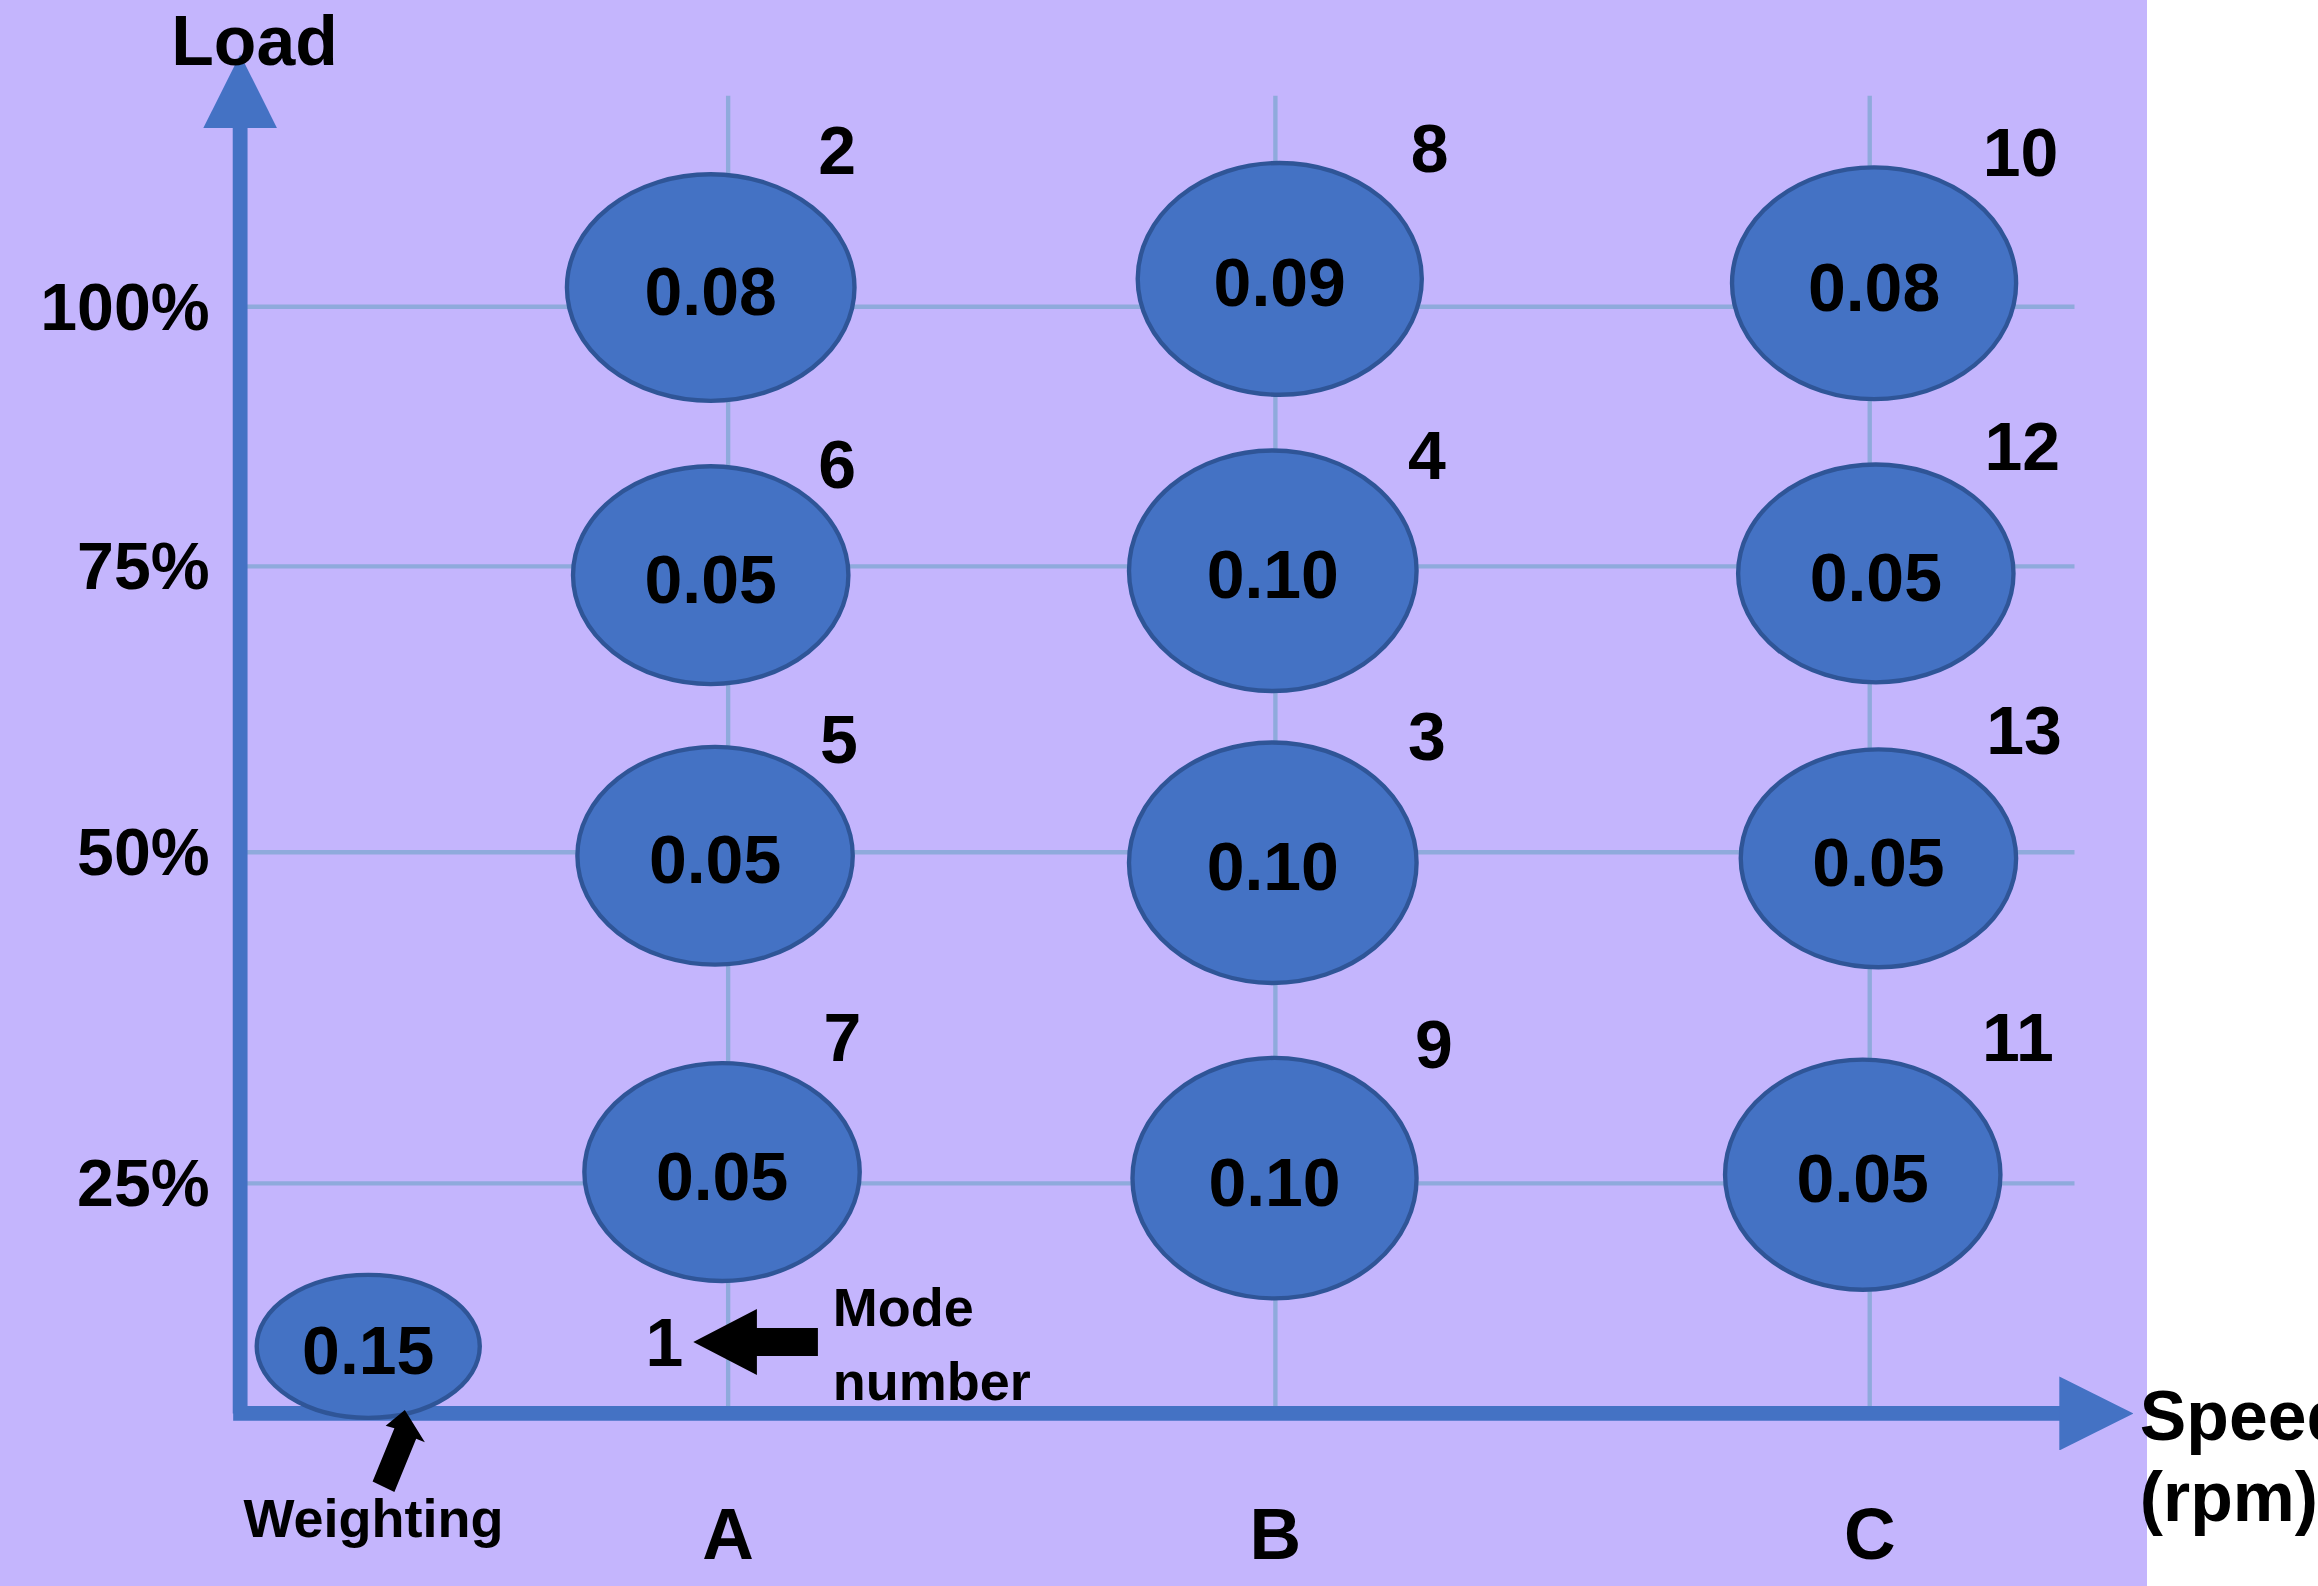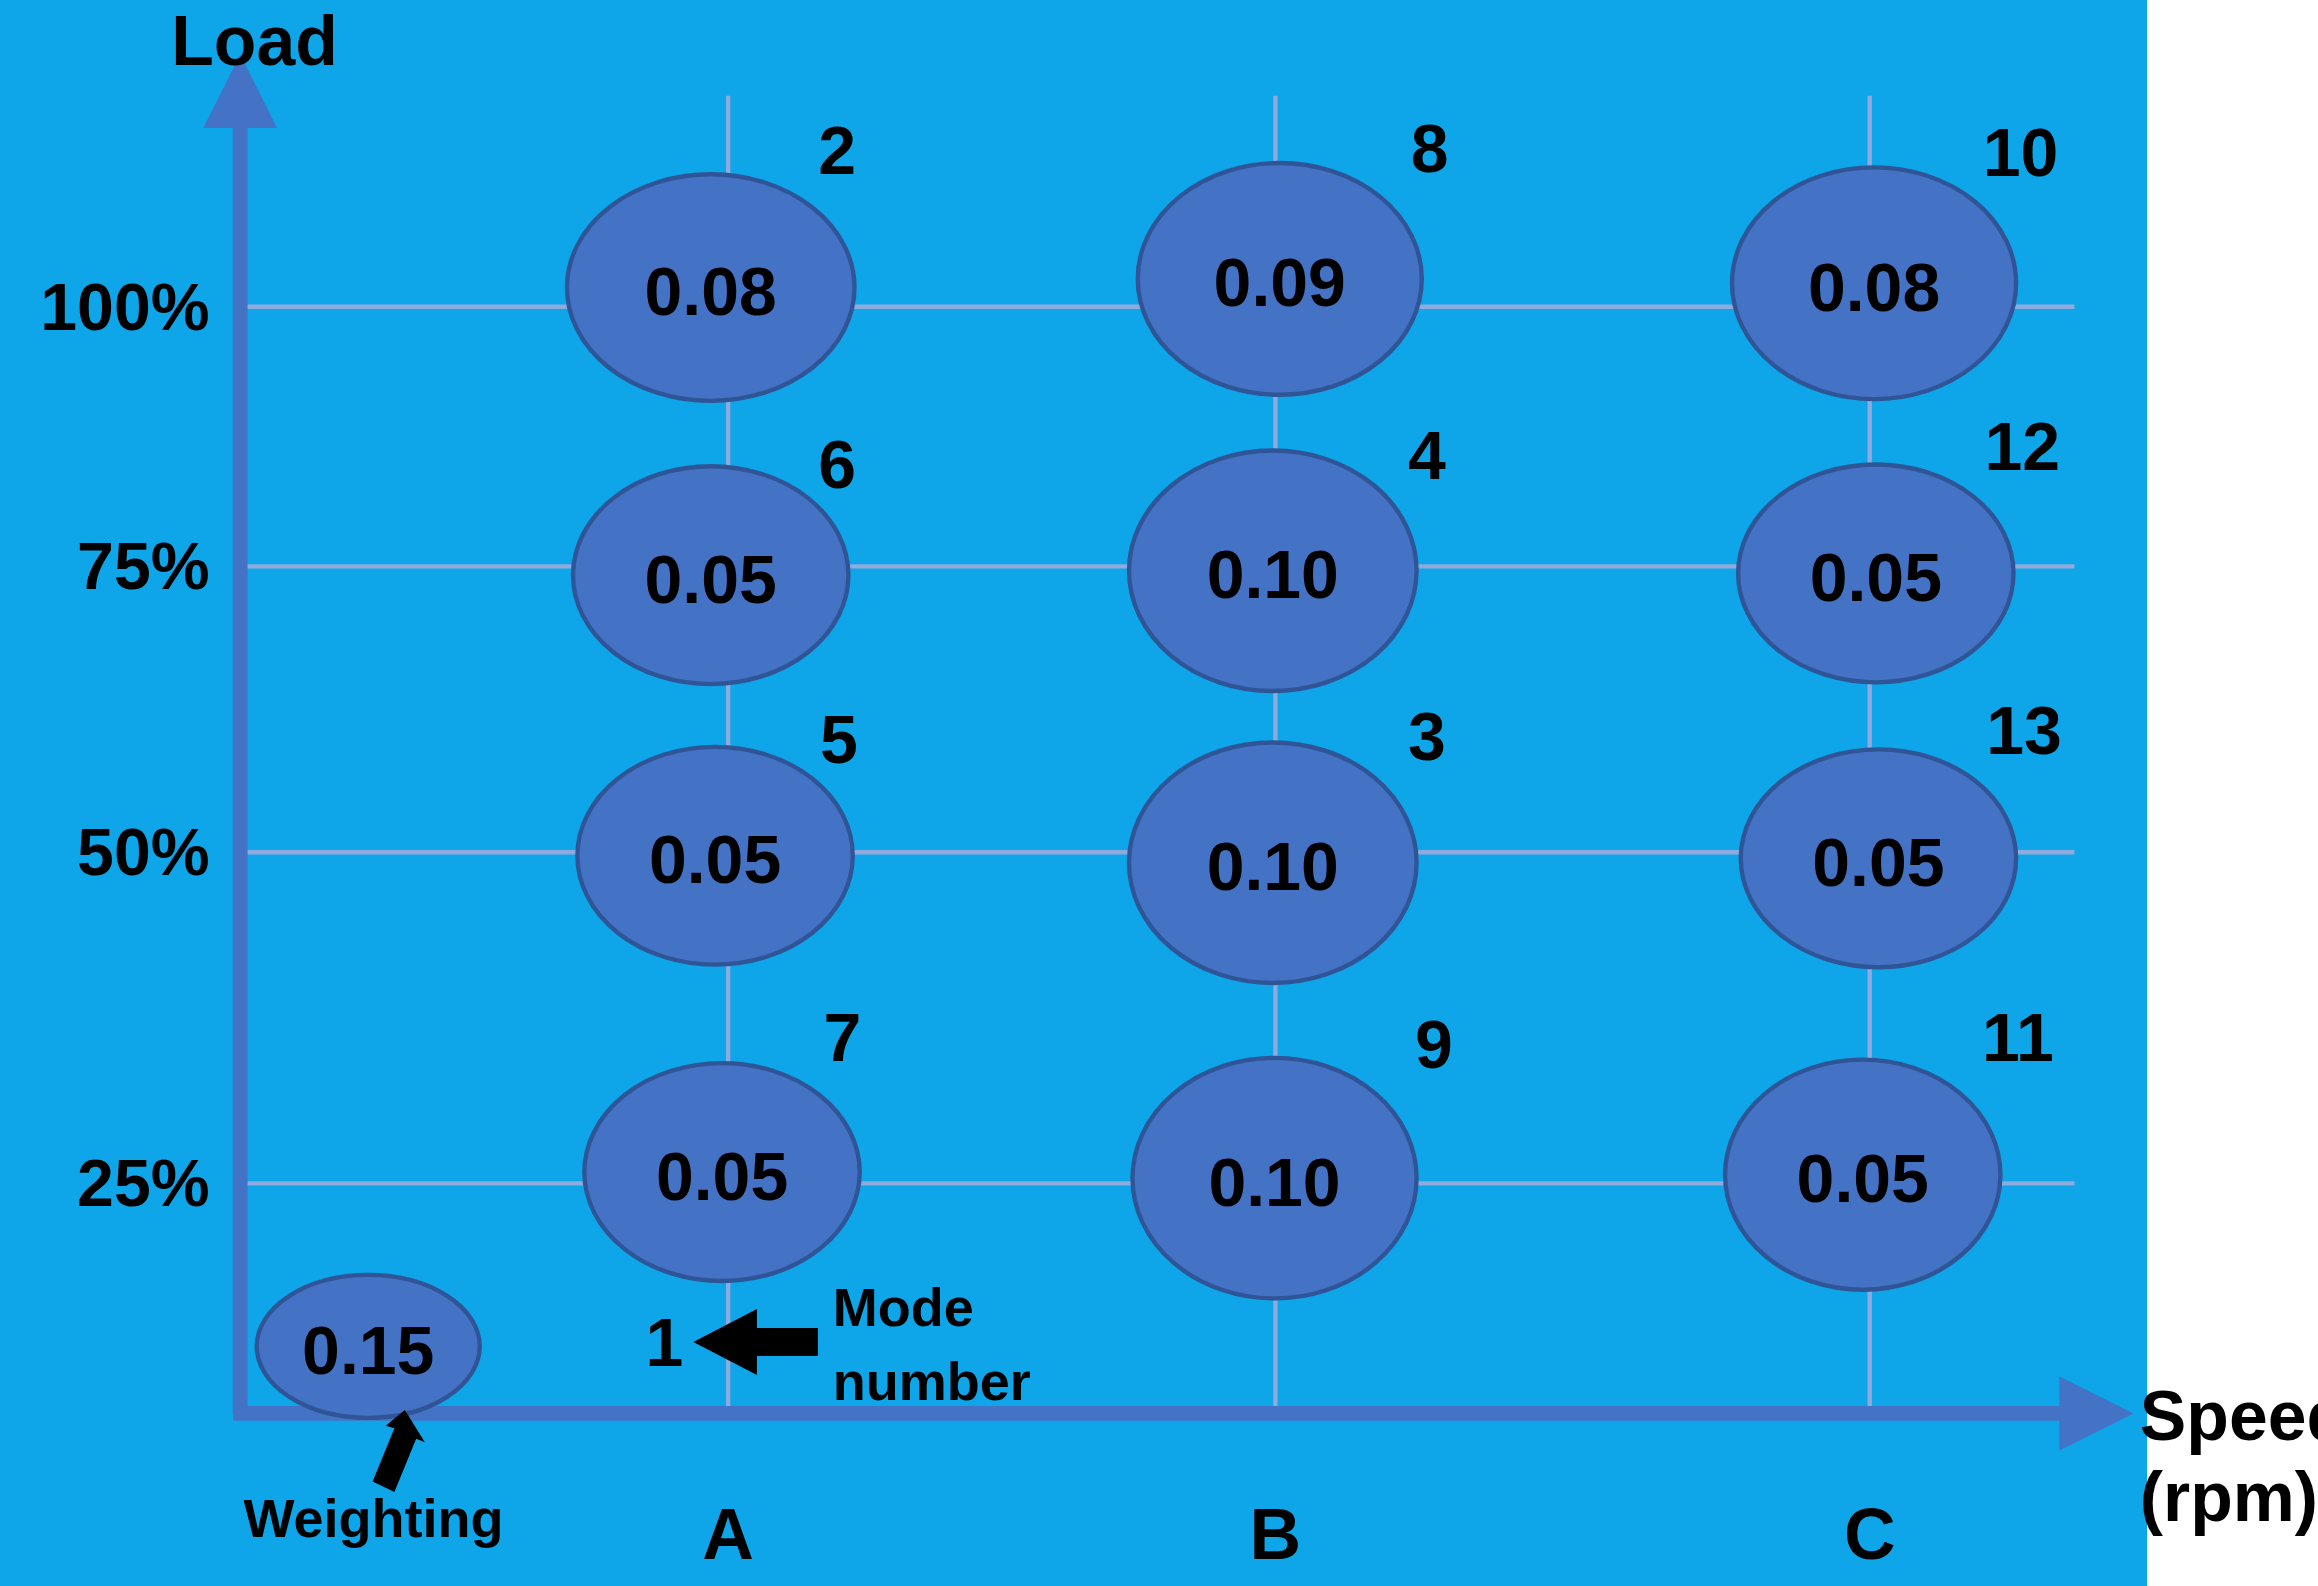--- a/index.html
+++ b/index.html
@@ -1,18 +1,18 @@
 <!DOCTYPE html>
 <html style="font-size:14px"><head>
 <meta charset="utf-8">
 <style>
   html,body{margin:0;padding:0;background:#ffffff;}
   body{width:2319px;height:1586px;overflow:hidden;
        font-family:"Liberation Sans", sans-serif;}
-  #stage{position:relative;width:2147px;height:1586px;background:#0ea5e9;}
+  #stage{position:relative;width:2147px;height:1586px;background:#c4b5fd;}
   svg#chart{position:absolute;left:0;top:0;width:2319px;height:1586px;}
   .bub-val{font-family:"Liberation Sans",sans-serif;font-weight:bold;
            font-size:78px;fill:#000;text-anchor:middle;dominant-baseline:central;}
   .mode-num{font-family:"Liberation Sans",sans-serif;font-weight:bold;
             font-size:78px;fill:#000;text-anchor:middle;dominant-baseline:central;}
   .ytick{font-family:"Liberation Sans",sans-serif;font-weight:bold;
          font-size:76px;fill:#000;text-anchor:end;dominant-baseline:central;}
   .xtick{font-family:"Liberation Sans",sans-serif;font-weight:bold;
          font-size:82px;fill:#000;text-anchor:middle;dominant-baseline:central;}
   .axis-title{font-family:"Liberation Sans",sans-serif;font-weight:bold;

